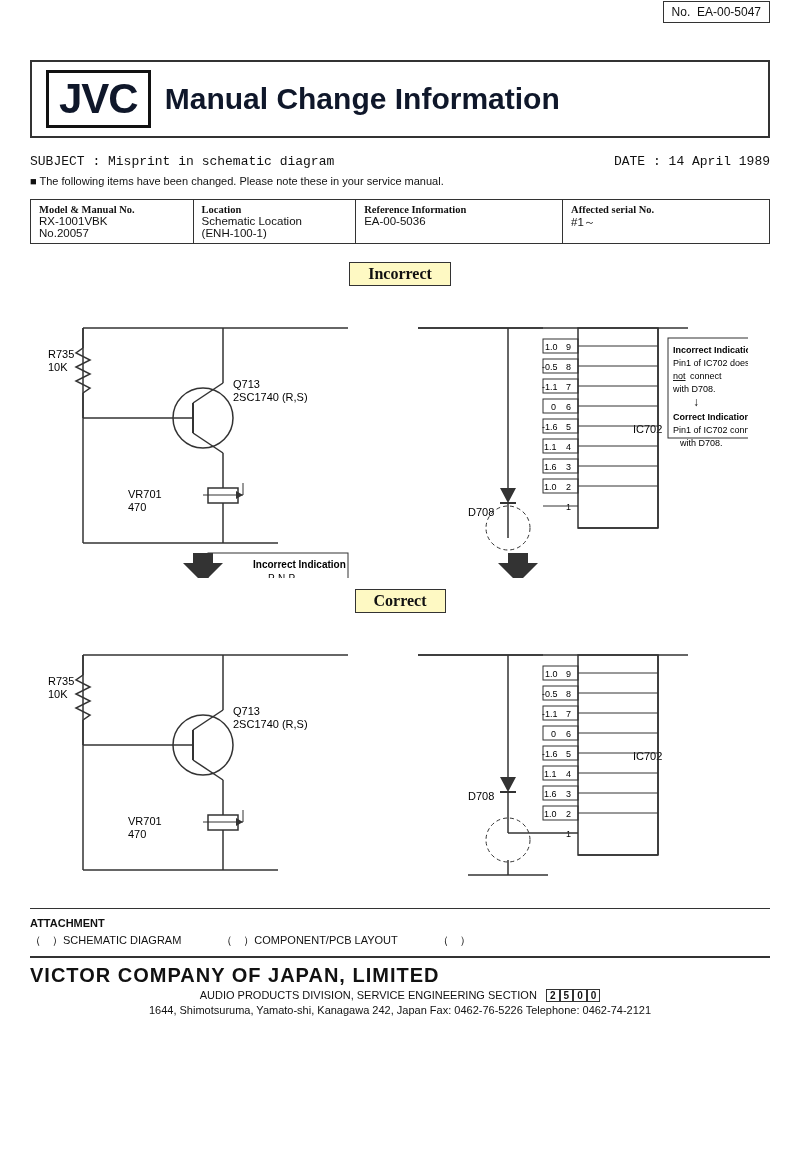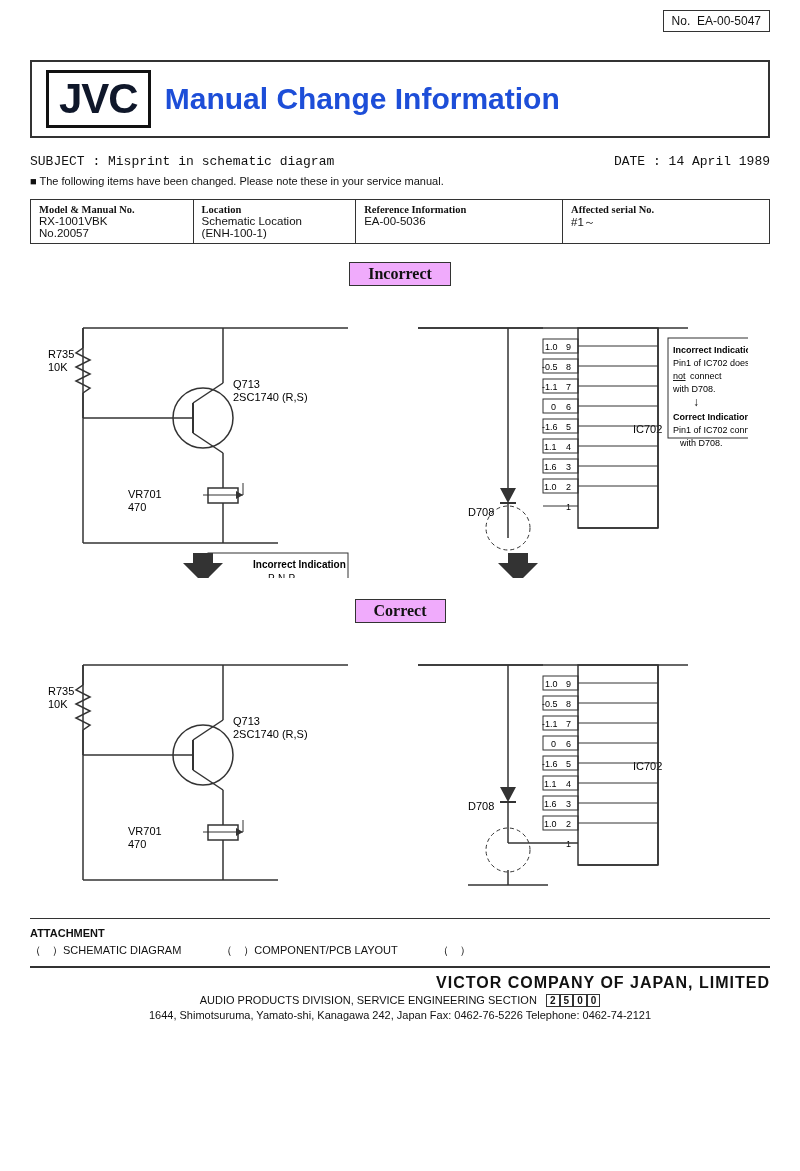--- a/index.html
+++ b/index.html
@@ -16,21 +16,21 @@
     .page {
       width: 800px;
       min-height: 1171px;
       padding: 20px 30px;
       background: #fff;
     }
 
     
     .doc-number {
       position: absolute;
-      top: 10px;
+      top: 1px;
       right: 30px;
       border: 1.5px solid #333;
       padding: 3px 8px;
       font-size: 12px;
       font-family: Arial, sans-serif;
     }
 
     .header-box {
       border: 2.5px solid #333;
       display: flex;
@@ -48,21 +48,21 @@
       letter-spacing: -1px;
       margin-right: 14px;
       border: 3px solid #111;
       padding: 2px 10px;
     }
 
     .header-title {
       font-family: 'Arial Black', Arial, sans-serif;
       font-size: 30px;
       font-weight: 900;
-      color: #1d4ed8;
+      color: #0f172a;
       letter-spacing: 0px;
     }
 
     .subject-line {
       display: flex;
       justify-content: space-between;
       align-items: baseline;
       margin-bottom: 6px;
       font-size: 13px;
     }
@@ -103,21 +103,21 @@
     }
 
     
     .section-label-box {
       display: inline-block;
       border: 1.5px solid #333;
       padding: 2px 18px;
       font-size: 16px;
       font-weight: bold;
       font-family: 'Times New Roman', serif;
-      background: #f0abfc;
+      background: #fef9c3;
       text-align: center;
     }
 
     .section-header {
       text-align: center;
       margin-bottom: 4px;
     }
 
     
     .diagrams-section {
@@ -172,23 +172,23 @@
       font-size: 11px;
     }
 
     .footer-company {
       border-top: 2px solid #333;
       padding-top: 6px;
       margin-top: 8px;
     }
 
     .footer-company .company-name {
-      font-size: 16px;
+      font-size: 20px;
       font-weight: bold;
-      text-align: right;
+      text-align: left;
       letter-spacing: 1px;
     }
 
     .footer-company .company-sub {
       font-size: 11px;
       text-align: center;
       margin-top: 2px;
     }
 
     .footer-company .company-address {
@@ -393,21 +393,21 @@
           <text x="285" y="108" font-size="12">↓</text>
           <text x="265" y="122" font-size="9" font-weight="bold">Correct  Indication</text>
           <text x="265" y="135" font-size="9">Pin1 of IC702 connects</text>
           <text x="272" y="148" font-size="9">with D708.</text>
 
           <polygon points="100,255 120,255 120,265 130,265 110,285 90,265 100,265" fill="#333"></polygon>
         </svg>
       </div>
     </div>
 
-    <div class="section-header" style="margin-top:10px;">
+    <div class="section-header" style="">
       <span class="section-label-box">Correct</span>
     </div>
 
     <div class="diagram-row">
 
       <div class="diagram-left">
         <svg width="340" height="260">
 
           <text x="10" y="60" font-size="11">R735</text>
           <text x="10" y="73" font-size="11">10K</text>

